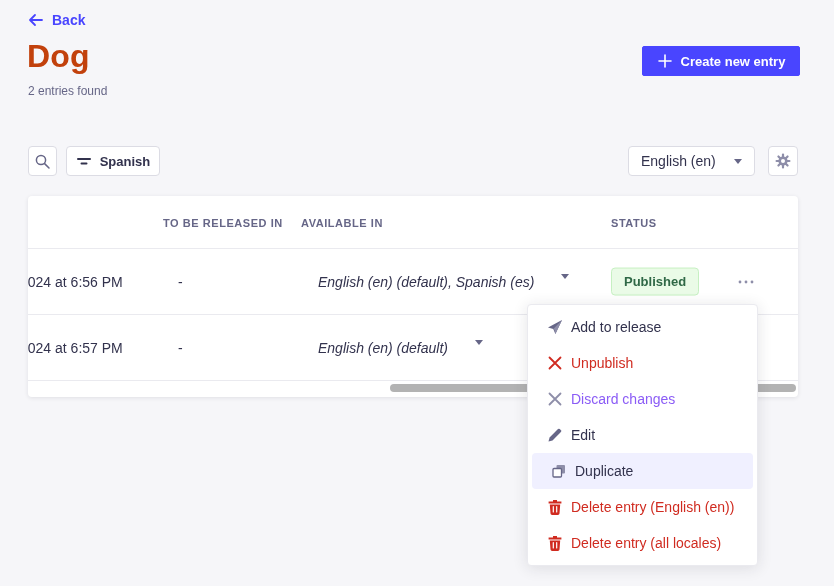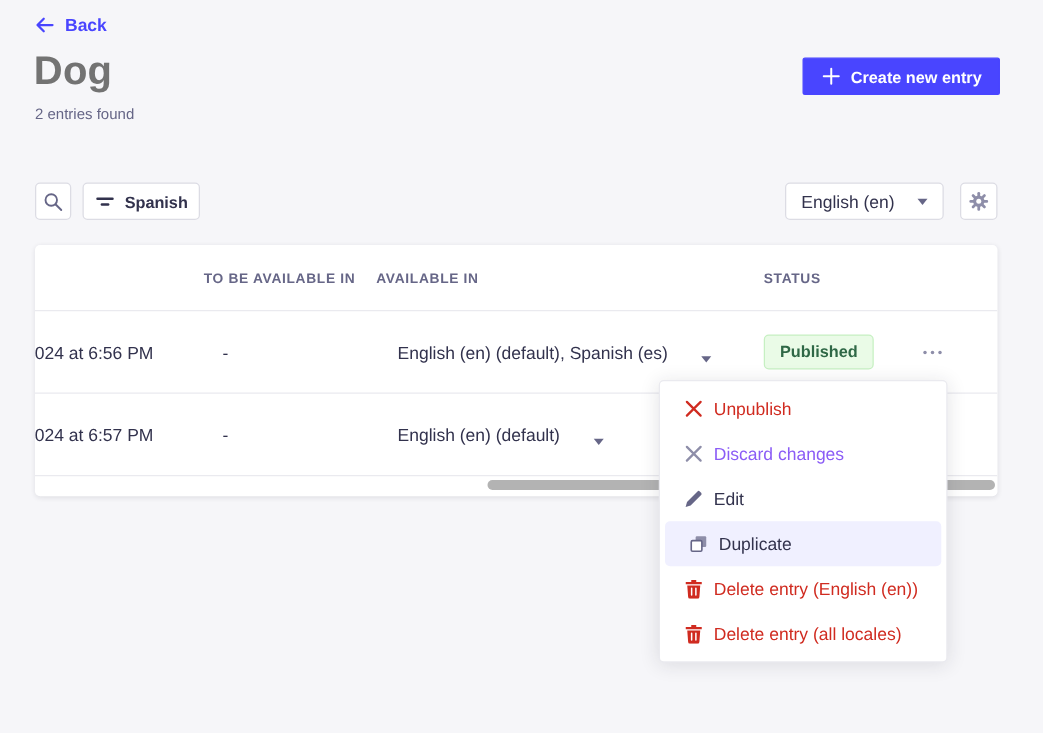--- a/index.html
+++ b/index.html
@@ -13,21 +13,21 @@
   }
   .abs { position:absolute; }
 
   
   .back-link {
     left:28px; top:12px;
     display:flex; align-items:center; gap:8px;
     color:#4945ff; font-size:14px; font-weight:600;
     cursor:pointer; text-decoration:none;
   }
-  .page-title { left:27px; top:38px; font-size:32px; font-weight:700; color:#737373; letter-spacing:.2px; }
+  .page-title { left:27px; top:38px; font-size:32px; font-weight:700; color:#c2410c; letter-spacing:.2px; }
   .entries-count { left:28px; top:84px; font-size:12px; color:#666687; }
 
   .create-btn {
     left:642px; top:46px; width:158px; height:30px;
     background:#4945ff; border:1px solid #4945ff; border-radius:2px;
     display:flex; align-items:center; justify-content:center; gap:8px;
     color:#fff; font-size:13px; font-weight:600; cursor:pointer;
   }
 
   
@@ -63,21 +63,21 @@
   .h-released { left:135px; }
   .h-available { left:273px; }
   .h-status { left:583px; }
 
   .t-row { position:absolute; left:0; width:100%; height:66px; border-bottom:1px solid #eaeaef; cursor:pointer; }
   .row-1 { top:53px; }
   .row-2 { top:119px; }
   .cell { position:absolute; top:50%; transform:translateY(-50%); font-size:14px; color:#32324d; white-space:nowrap; }
   .c-date { left:-8px; }
   .c-dash { left:150px; }
-  .c-avail { display:flex; align-items:flex-end; gap:27px; }
+  .c-avail { display:flex; align-items:flex-start; gap:27px;font-style:italic; }
   .row-1 .c-avail { left:290px; }
   .row-2 .c-avail { left:290px; }
 
   .status-badge {
     position:absolute; left:583px; top:50%; transform:translateY(-50%);
     background:#eafbe7; border:1px solid #c6f0c2; border-radius:4px;
     color:#2f6846; font-size:13px; font-weight:600;
     padding:5px 12px; line-height:1.3;
   }
   .more-btn { position:absolute; left:702px; top:50%; transform:translateY(-50%); width:32px; height:24px;
@@ -165,21 +165,21 @@
         <circle cx="8" cy="8" r="4.6"></circle>
       </g>
       <circle cx="8" cy="8" r="2" fill="#fff"></circle>
     </svg>
   </span>
 </button>
 
 <div class="abs table-card">
 
   <div class="t-header">
-    <span class="h-released">TO BE AVAILABLE IN</span>
+    <span class="h-released">TO BE RELEASED IN</span>
     <span class="h-available">AVAILABLE IN</span>
     <span class="h-status">STATUS</span>
   </div>
 
   <div class="t-row row-1">
     <span class="cell c-date">2024 at 6:56 PM</span>
     <span class="cell c-dash">-</span>
     <span class="cell c-avail">
       <span>English (en) (default), Spanish (es)</span>
       <span class="caret-down"></span>
@@ -203,20 +203,29 @@
       <span>English (en) (default)</span>
       <span class="caret-down"></span>
     </span>
   </div>
 
   <div class="h-scrollbar"></div>
 </div>
 
 <div class="abs ctx-menu">
 
+  <div class="ctx-item">
+    <span class="ic">
+      <svg width="16" height="16" viewBox="0 0 16 16">
+          <path d="M15 1 1 8.4l5.3 1.6L8.4 15 15 1Z" fill="#666687"></path>
+          <path d="M6.3 10 15 1 8.4 15l-1-4.2z" fill="#8e8ea9"></path>
+        </svg>
+    </span>
+    <span>Add to release</span>
+  </div>
 
   <div class="ctx-item danger">
     <span class="ic">
       <svg width="14" height="14" viewBox="0 0 14 14">
           <path d="M1.5 1.5l11 11M12.5 1.5l-11 11" stroke="#d02b20" stroke-width="1.8" stroke-linecap="round"></path>
         </svg>
     </span>
     <span>Unpublish</span>
   </div>
 

